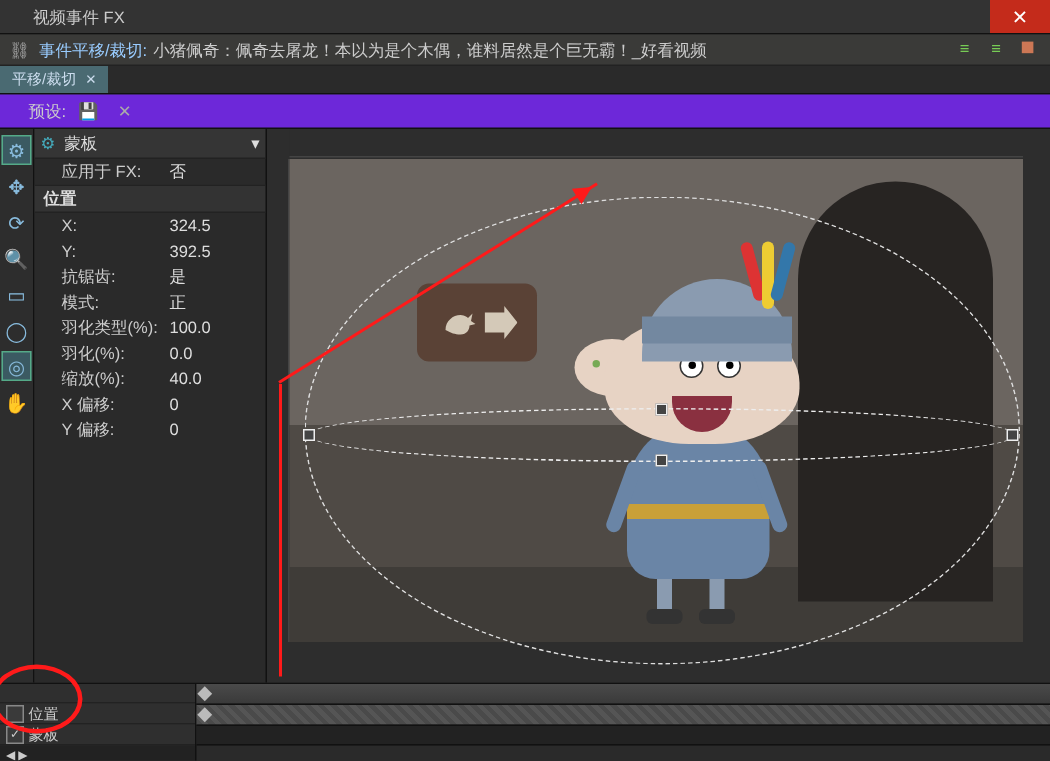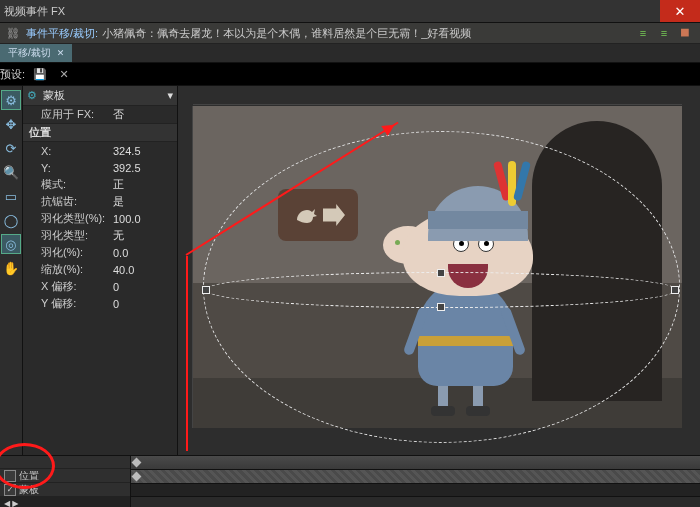--- a/index.html
+++ b/index.html
@@ -1,25 +1,25 @@
 <!DOCTYPE html>
 <html><head>
 <meta charset="utf-8">
 <style>
 html,body{margin:0;padding:0;background:#2a2a2a;color:#ccc;font-family:"Microsoft YaHei",sans-serif;font-size:11px;width:700px;height:507px;overflow:hidden;user-select:none}
 .titlebar{height:22px;background:#333;display:flex;align-items:center;justify-content:space-between;border-bottom:1px solid #111}
-.titlebar .t{padding-left:4px}
+.titlebar .t{padding-left:22px}
 .close{width:40px;height:22px;background:#c42b1b;display:flex;align-items:center;justify-content:center;color:#fff;font-size:13px}
 .toolbar1{height:20px;background:#3a3a38;display:flex;align-items:center;border-bottom:1px solid #222;padding-left:4px;gap:4px}
 .icbtn{width:18px;height:16px;display:flex;align-items:center;justify-content:center;font-size:11px;color:#aaa}
 .right-icons{margin-left:auto;display:flex;gap:3px;padding-right:6px}
 .tabrow{height:18px;background:#2a2a2a;display:flex;align-items:center;border-bottom:1px solid #111}
 .tab{background:#4a6a72;color:#cde;padding:2px 8px;font-size:10px;height:14px;display:flex;align-items:center}
 .tab .x{margin-left:6px;color:#cde}
-.presetrow{height:22px;background:#000000;display:flex;align-items:center;gap:6px;padding:0 0;border-bottom:1px solid #111}
+.presetrow{height:22px;background:#6d28d9;display:flex;align-items:center;gap:6px;padding:0 19px;border-bottom:1px solid #111}
 .presetrow select{background:#2d2d2d;color:#ccc;border:1px solid #555;font-size:11px;height:18px;flex:1}
 .main{display:flex;height:369px}
 .leftrail{width:22px;background:#2d2d2d;display:flex;flex-direction:column;gap:4px;padding-top:4px;align-items:center;border-right:1px solid #111}
 .rb{width:18px;height:18px;display:flex;align-items:center;justify-content:center;font-size:13px;color:#8bd;border:1px solid transparent}
 .rb.sel{background:#3b5a62;border:1px solid #5a8}
 .propcol{width:154px;background:#2a2a2a;border-right:1px solid #111;overflow:hidden}
 .phdr{background:#353535;color:#ddd;font-size:11px;padding:2px 4px;display:flex;align-items:center;gap:6px;border-bottom:1px solid #222}
 .phdr .gear{color:#4ab}
 .prow{display:flex;padding:1px 6px 1px 18px;font-size:11px;color:#ccc;height:15px;align-items:center}
 .prow .lab{width:72px}
@@ -127,34 +127,30 @@
     <div class="psec">位置</div>
     <div class="prow">
         <span class="lab">X:</span>
         <span class="val">324.5</span>
       </div>
     <div class="prow">
         <span class="lab">Y:</span>
         <span class="val">392.5</span>
       </div>
     <div class="prow">
+        <span class="lab">抗锯齿:</span>
+        <span class="val">是</span>
+      </div>
+    <div class="prow">
         <span class="lab">模式:</span>
         <span class="val">正</span>
       </div>
     <div class="prow">
-        <span class="lab">抗锯齿:</span>
-        <span class="val">是</span>
-      </div>
-    <div class="prow">
         <span class="lab">羽化类型(%):</span>
         <span class="val">100.0</span>
-      </div>
-    <div class="prow">
-        <span class="lab">羽化类型:</span>
-        <span class="val">无</span>
       </div>
     <div class="prow">
         <span class="lab">羽化(%):</span>
         <span class="val">0.0</span>
       </div>
     <div class="prow">
         <span class="lab">缩放(%):</span>
         <span class="val">40.0</span>
       </div>
     <div class="prow">

